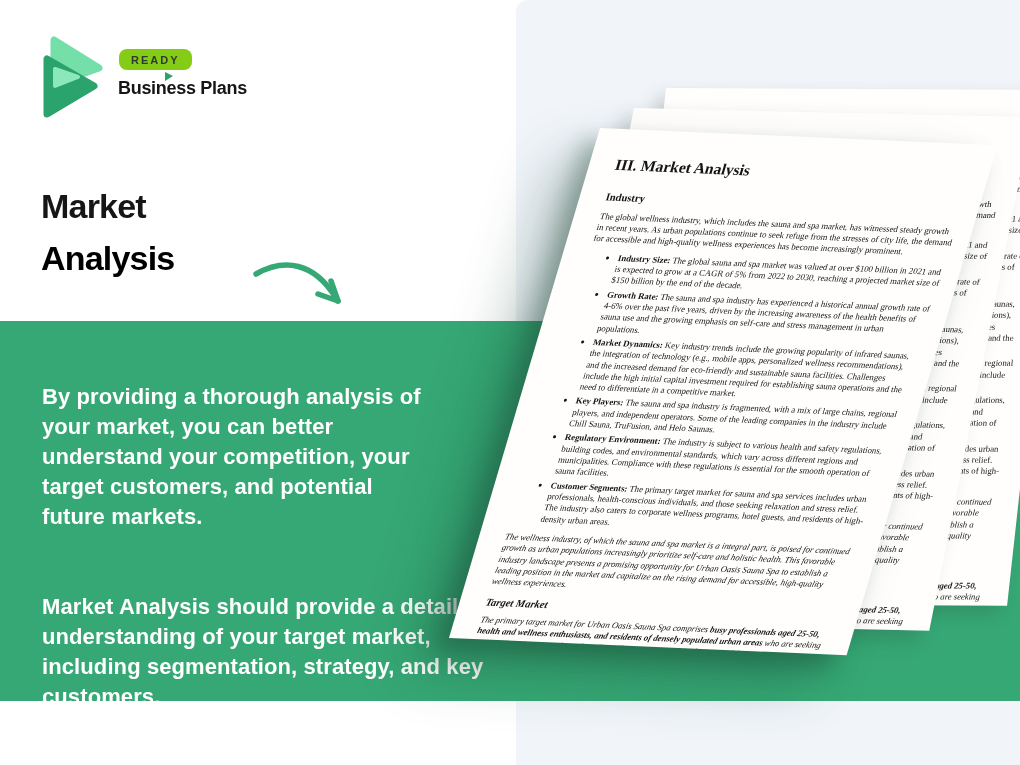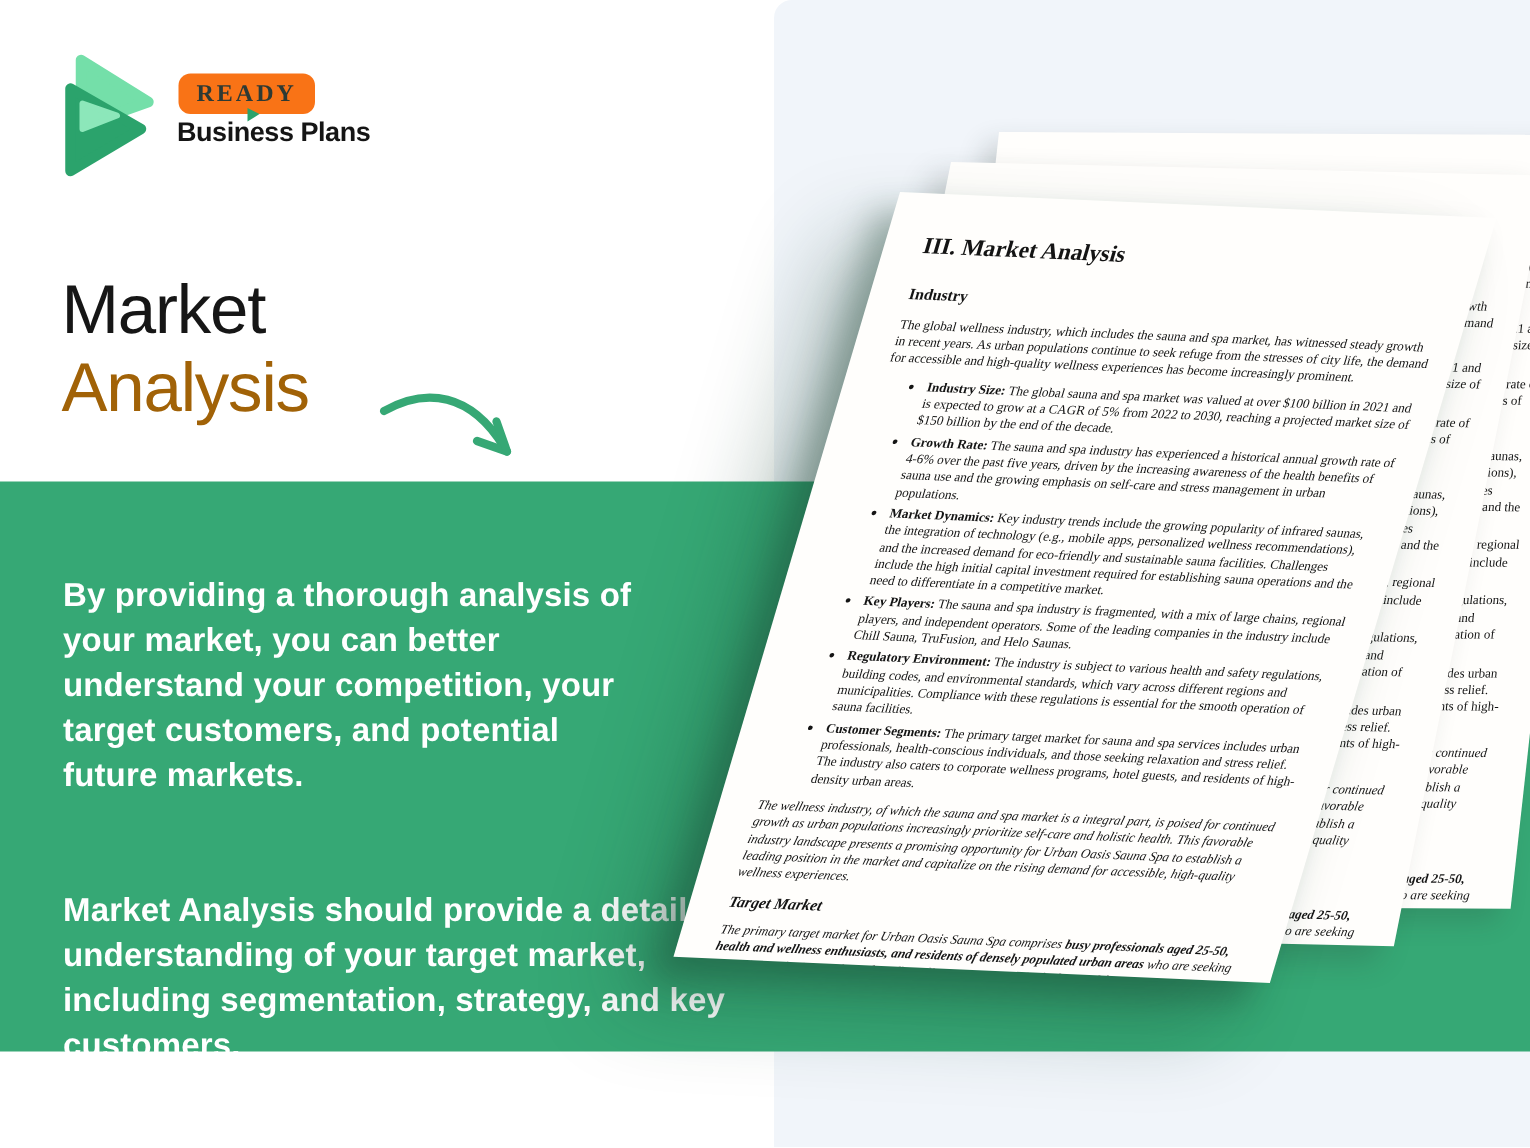--- a/index.html
+++ b/index.html
@@ -14,37 +14,37 @@
   }
   
   .green-band{
     position:absolute;left:0;top:321px;width:1020px;height:380px;
     background:#36a875;z-index:1;
   }
   
   .logo-icon{position:absolute;left:42px;top:34px;z-index:6;}
   .brand-badge{
     position:absolute;left:119px;top:49px;z-index:6;
-    background:#f97316;color:#2e3a34;font-size:16px;font-weight:700;
-    letter-spacing:2px;padding:5px 12px 4px;border-radius:8px;font-family:Liberation Serif, serif;
+    background:#84cc16;color:#2e3a34;font-size:11px;font-weight:700;
+    letter-spacing:2px;padding:5px 12px 4px;border-radius:8px;
   }
   .brand-name{
     position:absolute;left:118px;top:78px;z-index:6;
     font-size:18px;font-weight:700;color:#151515;letter-spacing:-0.3px;
   }
   .i-accent{
     position:absolute;left:165px;top:72px;z-index:7;width:0;height:0;
     border-left:8px solid #2ba36c;border-top:4px solid transparent;border-bottom:5px solid transparent;
   }
   
   .hero-title{
     position:absolute;left:41px;top:180px;z-index:6;
-    font-size:46px;line-height:52px;font-weight:400;letter-spacing:-0.8px;color:#161616;
+    font-size:34px;line-height:52px;font-weight:700;letter-spacing:-0.8px;color:#161616;
   }
-  .hero-title .line-green{color:#a16207;display:block;}
+  .hero-title .line-green{color:#000000;display:block;}
   .arrow-svg{position:absolute;left:250px;top:256px;z-index:6;}
   
   .panel-text{
     position:absolute;left:42px;top:352px;width:515px;z-index:2;
     color:#ffffff;font-size:22px;font-weight:700;line-height:30px;
     white-space:pre-line;letter-spacing:0.1px;
   }
   .panel-text .para{margin:0 0 30px 0;}
   
   .page{

